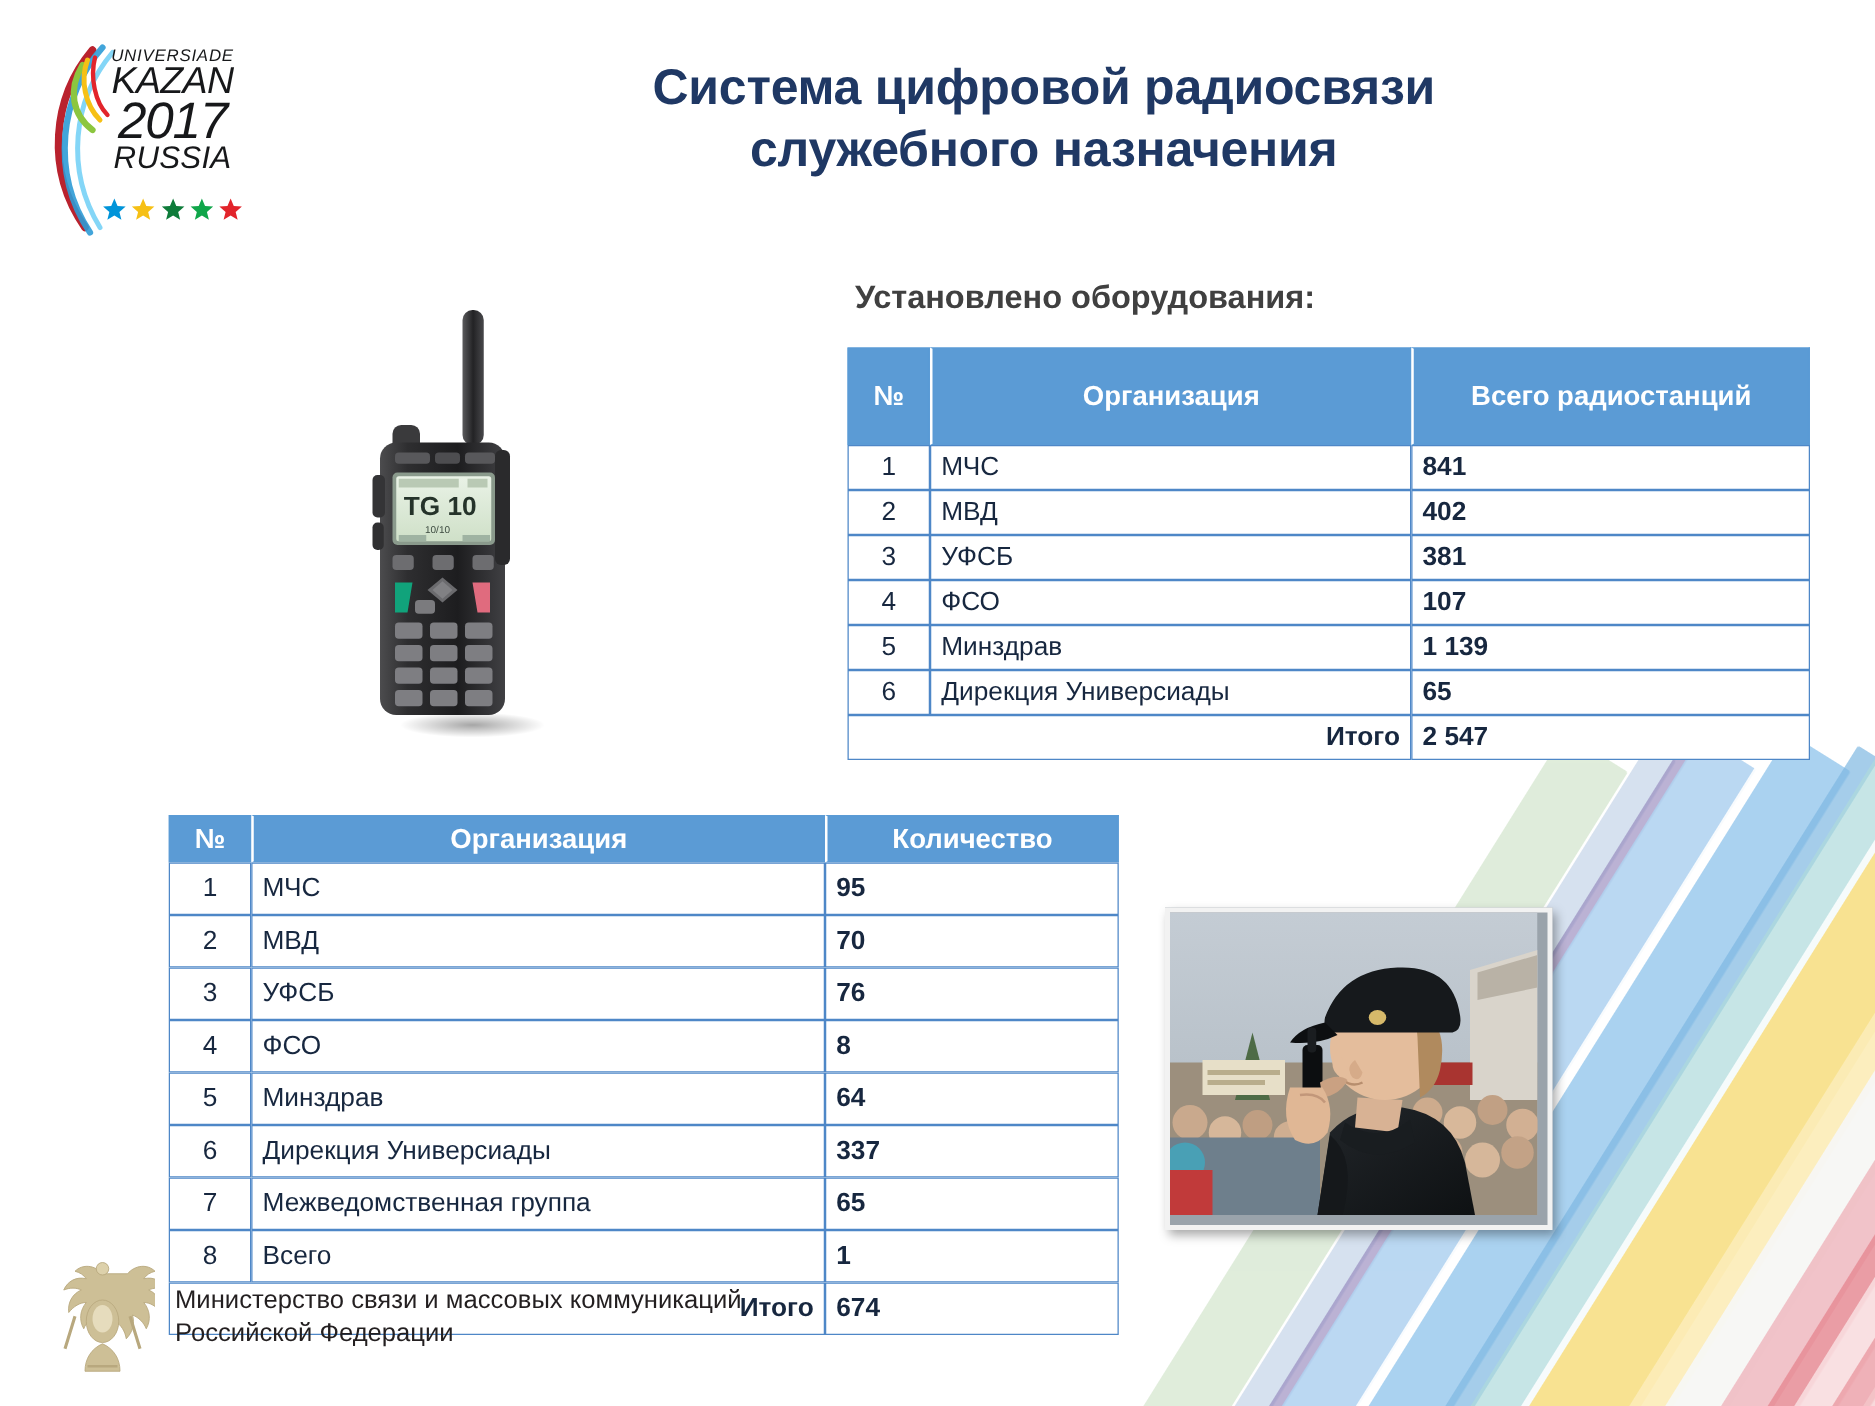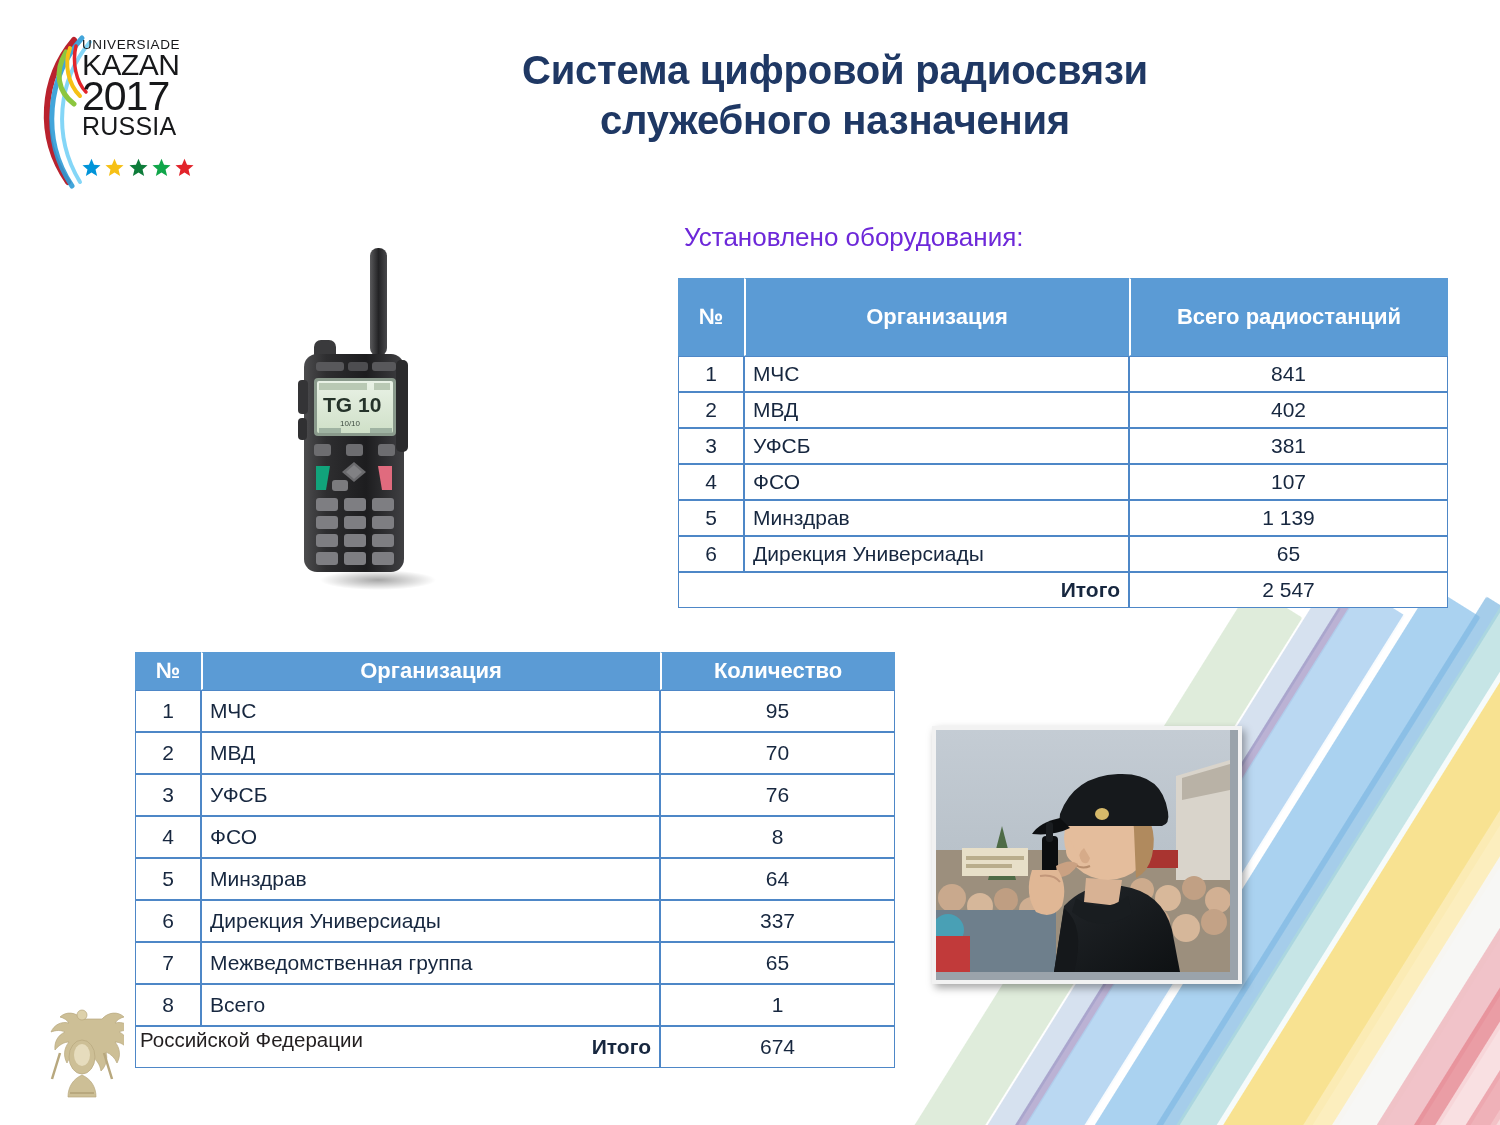--- a/index.html
+++ b/index.html
@@ -11,40 +11,40 @@
   }
   .slide{position:absolute;inset:0;overflow:hidden;}
 
   
   .ribbons{position:absolute;right:0;bottom:0;width:700px;height:620px;overflow:hidden;pointer-events:none;}
   .ribbons span{position:absolute;bottom:-240px;transform-origin:50% 100%;border-radius:2px;filter:blur(0.4px);}
 
   
   .logo{position:absolute;left:30px;top:32px;width:165px;height:162px;}
   .logo .swoosh{position:absolute;left:0;top:0;}
-  .logo .txt{position:absolute;left:52px;top:6px;width:112px;color:#17181a;line-height:1;}
+  .logo .txt{position:absolute;left:52px;top:6px;width:112px;text-align:center;color:#17181a;line-height:1;font-style:italic;}
   .logo .l1{font-size:13.5px;letter-spacing:.6px;font-weight:400;}
   .logo .l2{font-size:30px;font-weight:400;letter-spacing:-.5px;margin-top:-2px;}
   .logo .l3{font-size:41px;font-weight:400;letter-spacing:-1px;margin-top:-4px;}
   .logo .l4{font-size:25px;font-weight:400;letter-spacing:.2px;margin-top:-3px;}
   .logo .stars{position:absolute;left:52px;top:126px;width:112px;display:flex;justify-content:space-between;}
   .star{width:19px;height:19px;}
 
   
   .title{
     position:absolute;left:395px;top:45px;width:880px;
     text-align:center;color:#1F3864;font-weight:bold;font-size:40px;line-height:1.26;
     letter-spacing:-.2px;
   }
 
   
   .radio-wrap{position:absolute;left:286px;top:232px;width:190px;height:358px;}
 
   
-  .sec-head{position:absolute;color:#6d28d9;font-weight:normal;font-size:26px;}
+  .sec-head{position:absolute;color:#404040;font-weight:bold;font-size:26px;}
   #head-equipment{left:684px;top:222px;}
   #head-groups{left:136px;top:602px;}
 
   
   table.tbl{position:absolute;border-collapse:separate;border-spacing:0;background:#fff;}
   table.tbl th, table.tbl td{
     border:1px solid #4E87C7;
     padding:0 8px;
     font-size:21px;color:#17273f;
     background:#ffffff;
@@ -53,21 +53,21 @@
   table.tbl thead th{
     background:#5B9BD5;color:#ffffff;font-weight:bold;
     border:1px solid #5B9BD5;
     box-shadow:inset 0 0 0 1px #5B9BD5;
     font-size:22px;
     text-align:center;
   }
   table.tbl thead tr th + th{border-left:2px solid #ffffff;}
   .c-num{text-align:center;}
   .c-org{text-align:left;padding-left:18px;}
-  .c-val{text-align:center;font-weight:normal;}
+  .c-val{text-align:left;font-weight:bold;}
   .c-total-lbl{text-align:right;font-weight:bold;padding-right:6px;}
 
   
   #table-equipment{left:678px;top:278px;}
   #table-equipment .c-num{width:48px;}
   #table-equipment .c-org{width:366px;}
   #table-equipment .c-val{width:300px;}
   #table-equipment thead th{height:76px;vertical-align:middle;}
   #table-equipment tbody td{height:34px;}
 
@@ -405,17 +405,18 @@
         <path d="M42 70 c-9 4-14 12-14 22 h28 c0-10-5-18-14-22z"></path>
         <path d="M20 48 l-8 26 M64 48 l8 26" stroke="#b8a87e" stroke-width="2.5" fill="none"></path>
         <circle cx="42" cy="10" r="5" fill="#ddd1ab"></circle>
       </g>
       <g fill="#e6dcbd">
         <ellipse cx="42" cy="50" rx="8" ry="11"></ellipse>
       </g>
       <path d="M30 88 h24" stroke="#b8a87e" stroke-width="2" fill="none"></path>
     </svg>
     <div class="mtxt">
+      <div>Министерство связи и массовых коммуникаций</div>
       <div>Российской Федерации</div>
     </div>
   </div>
 
 </div>
 
 </body></html>

